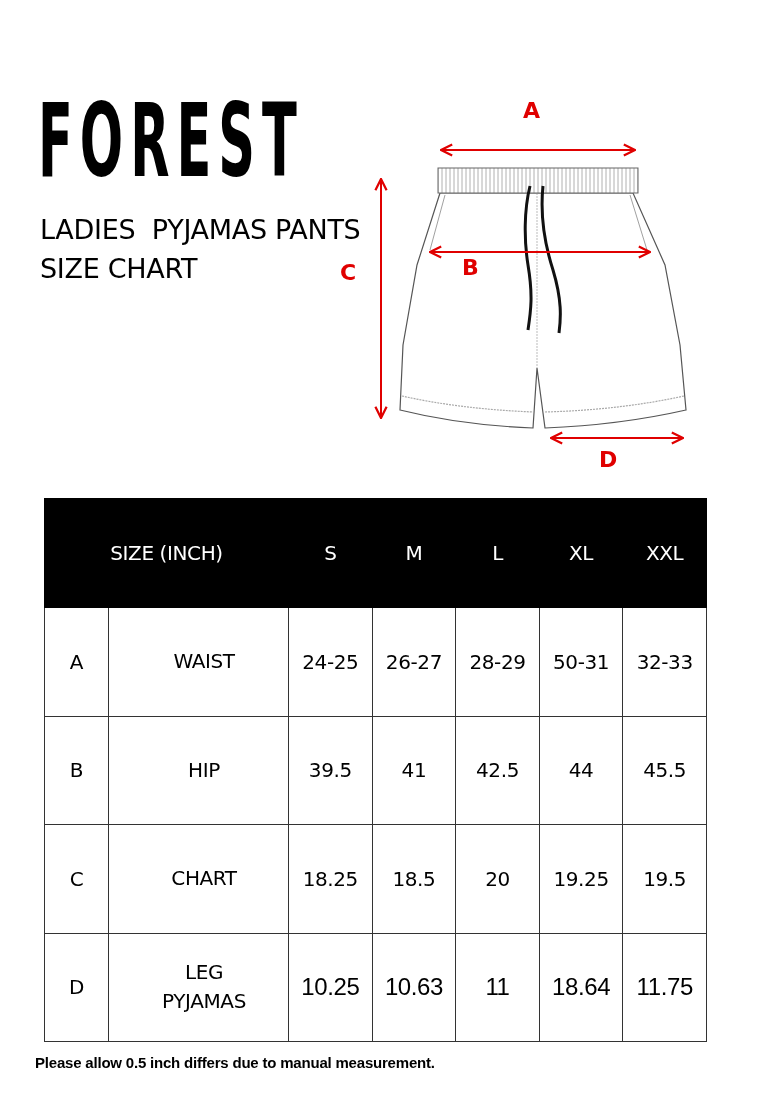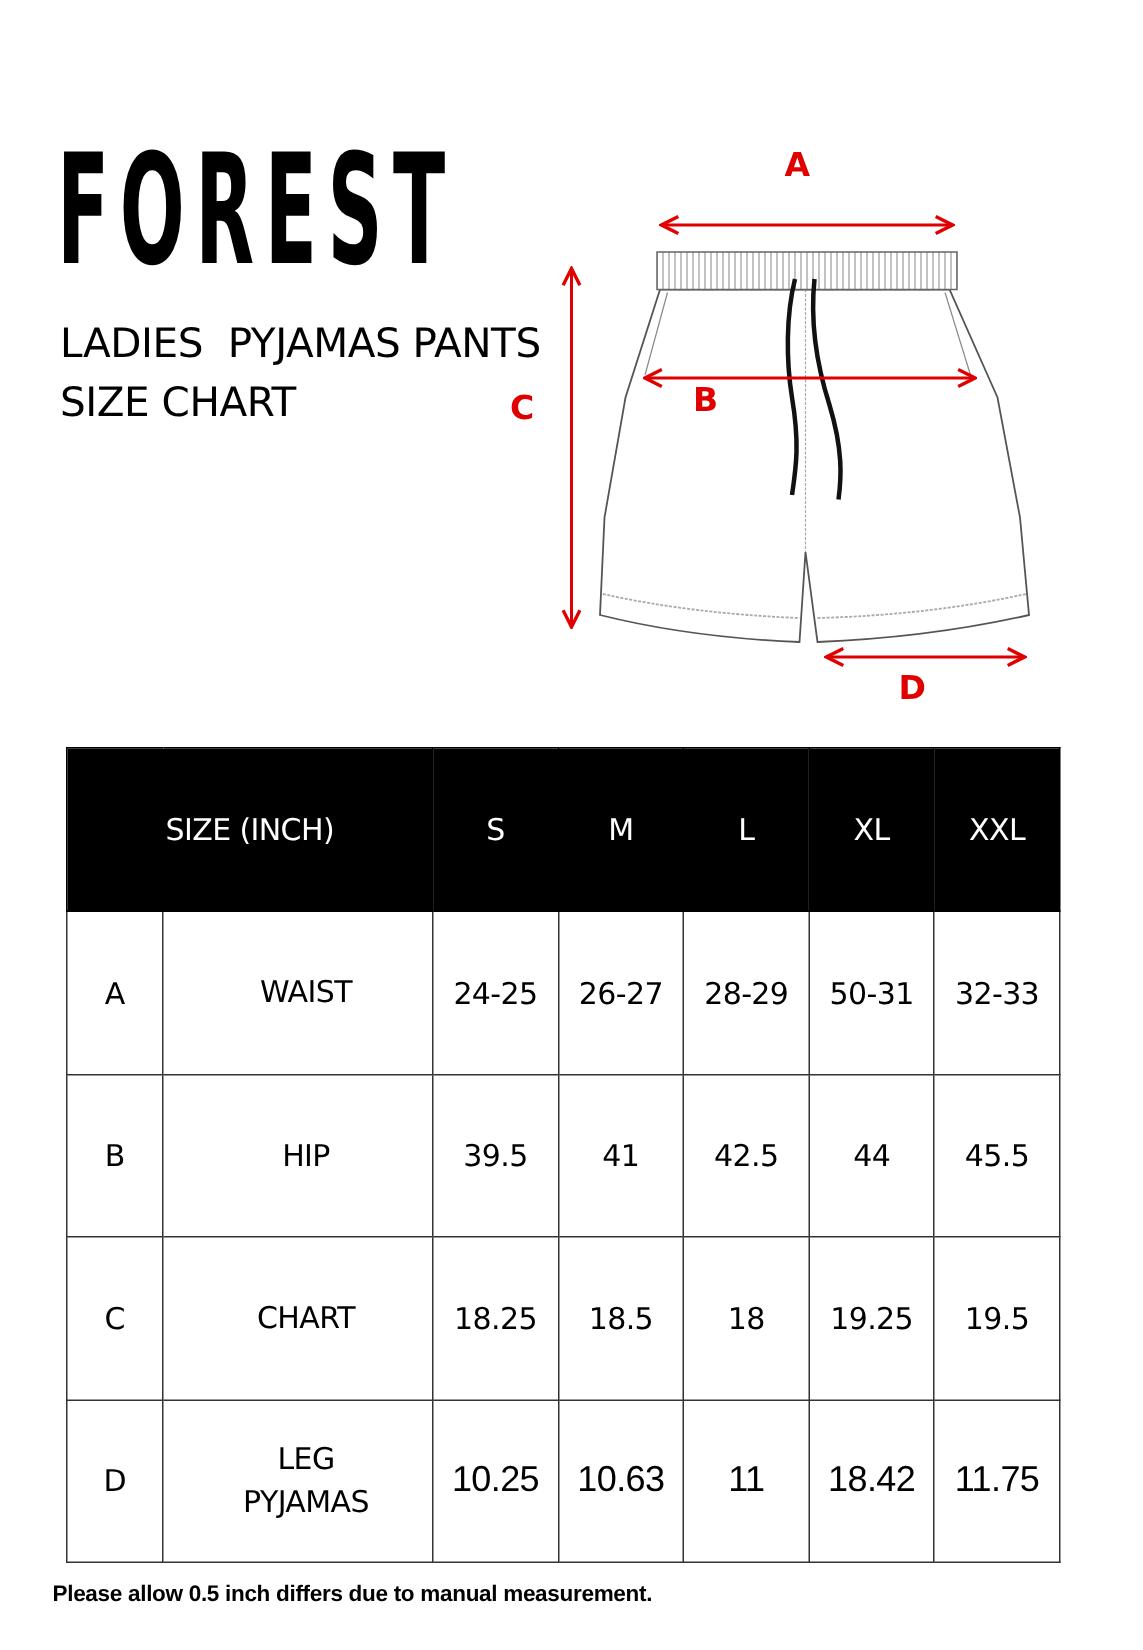--- a/index.html
+++ b/index.html
@@ -122,29 +122,29 @@
       <td>41</td>
       <td>42.5</td>
       <td>44</td>
       <td>45.5</td>
     </tr>
     <tr>
       <td>C</td>
       <td class="col-name">CHART</td>
       <td>18.25</td>
       <td>18.5</td>
-      <td>18</td>
+      <td>20</td>
       <td>19.25</td>
       <td>19.5</td>
     </tr>
     <tr class="row-bold">
       <td>D</td>
       <td class="col-name"><span>LEG</span><br><span>PYJAMAS</span></td>
       <td class="val">10.25</td>
       <td class="val">10.63</td>
       <td class="val">11</td>
-      <td class="val">18.42</td>
+      <td class="val">18.64</td>
       <td class="val">11.75</td>
     </tr>
   </tbody>
 </table>
 
 <div class="footnote">Please allow 0.5 inch differs due to manual measurement.</div>
 
 </body></html>

